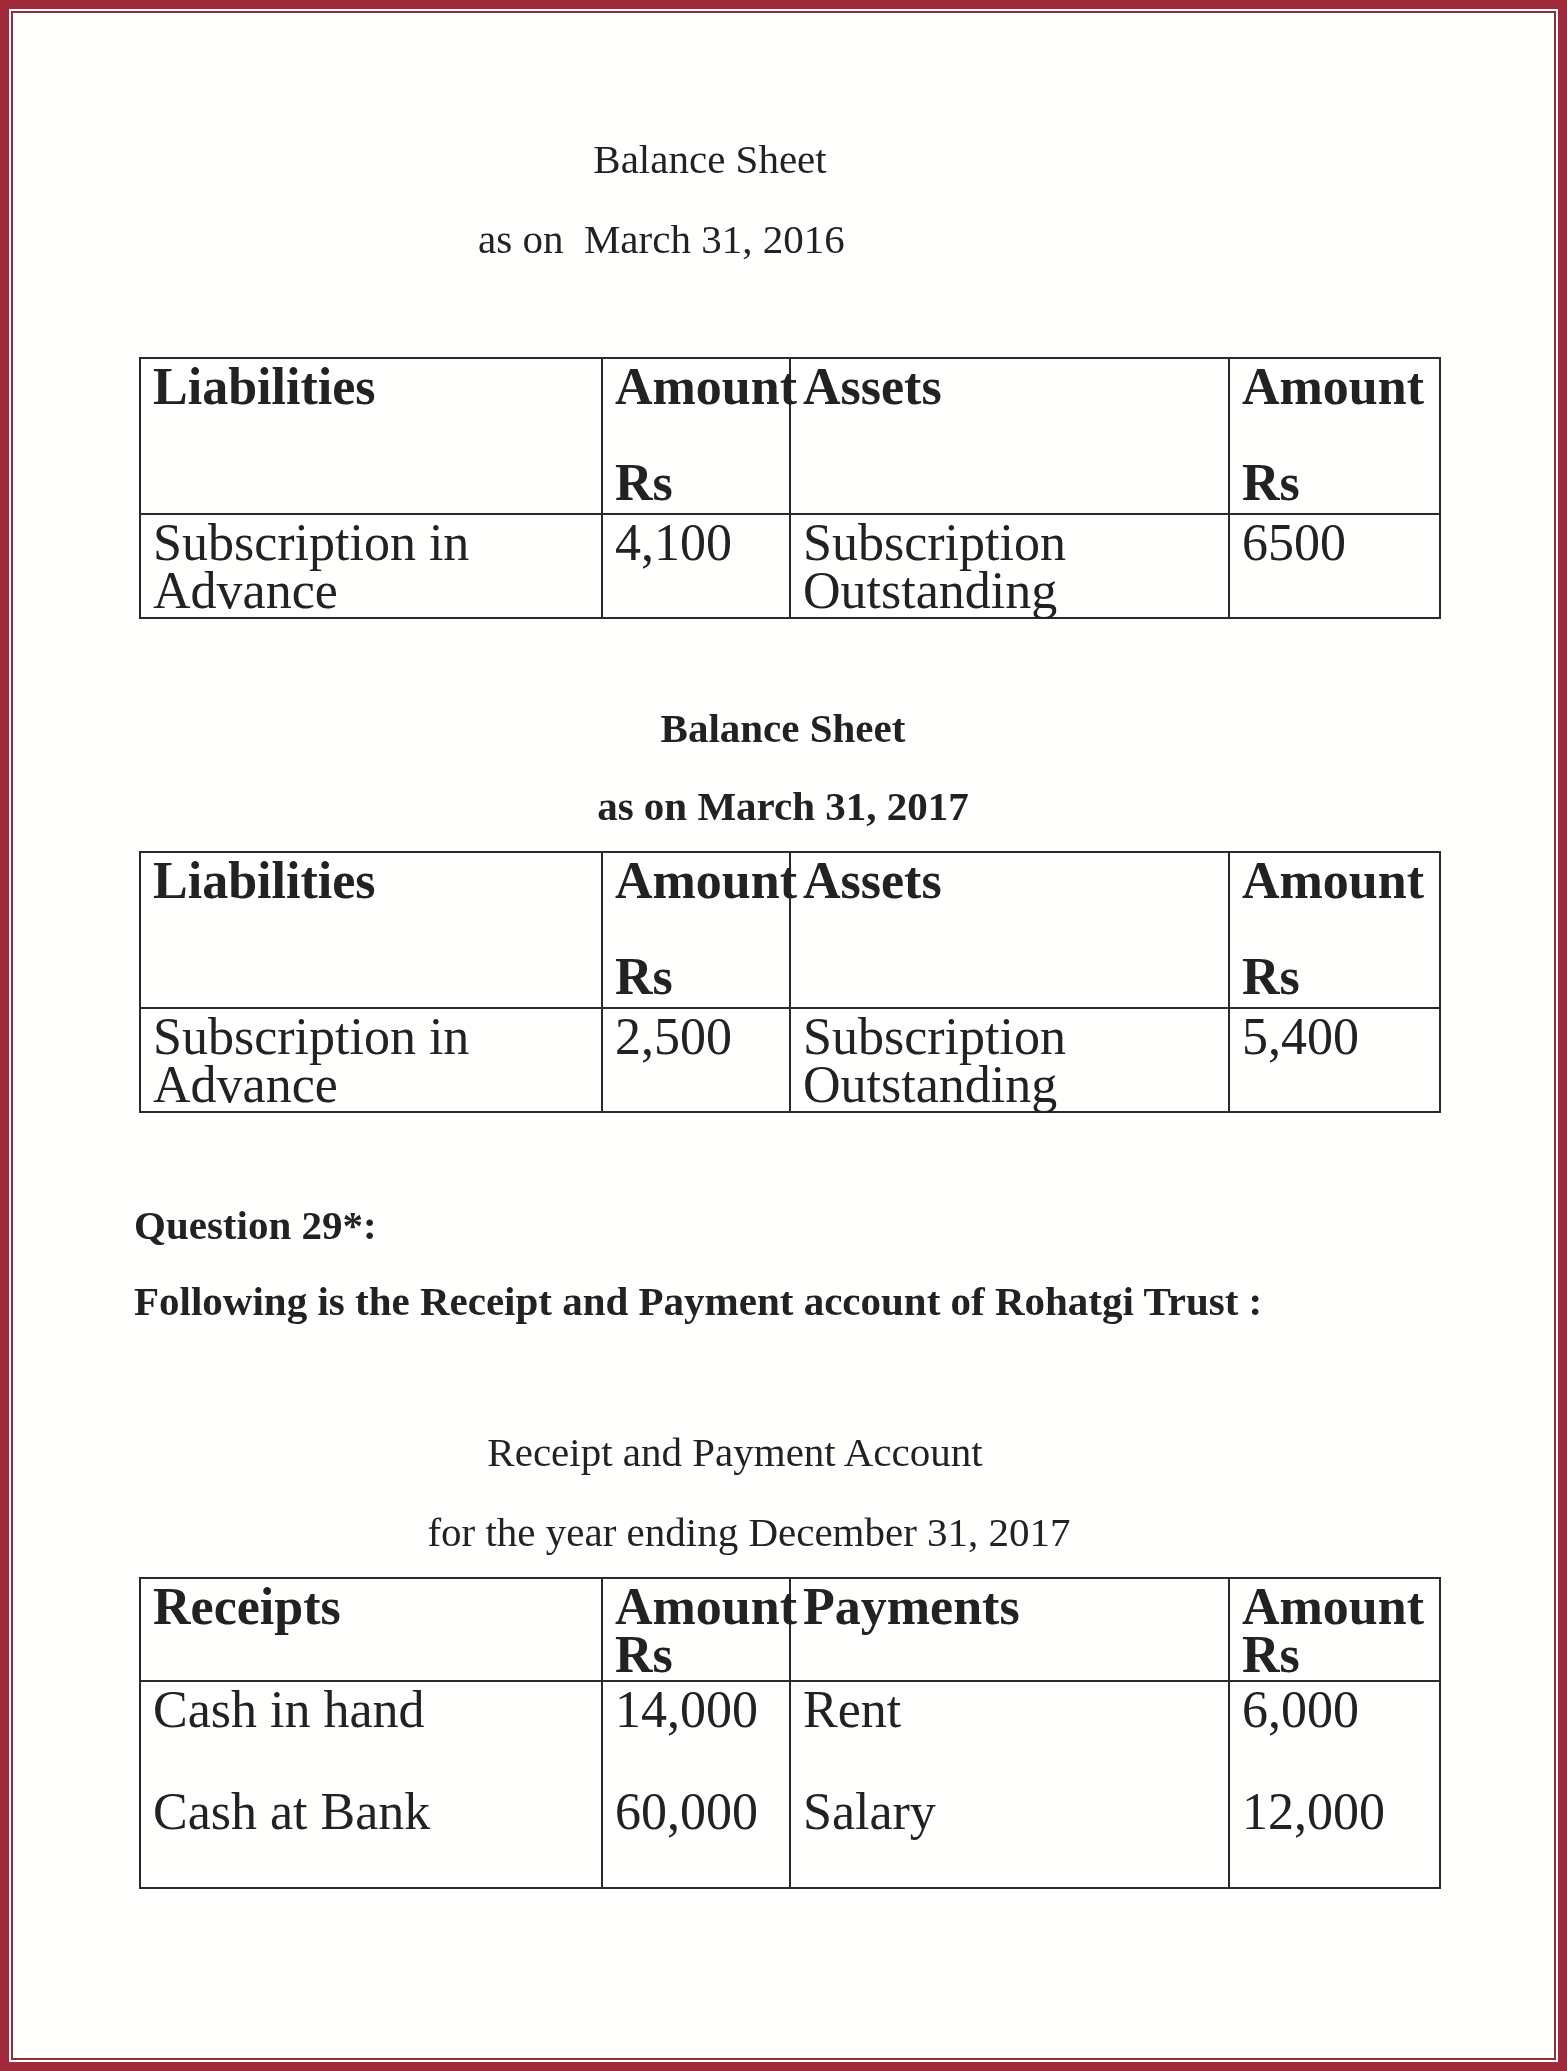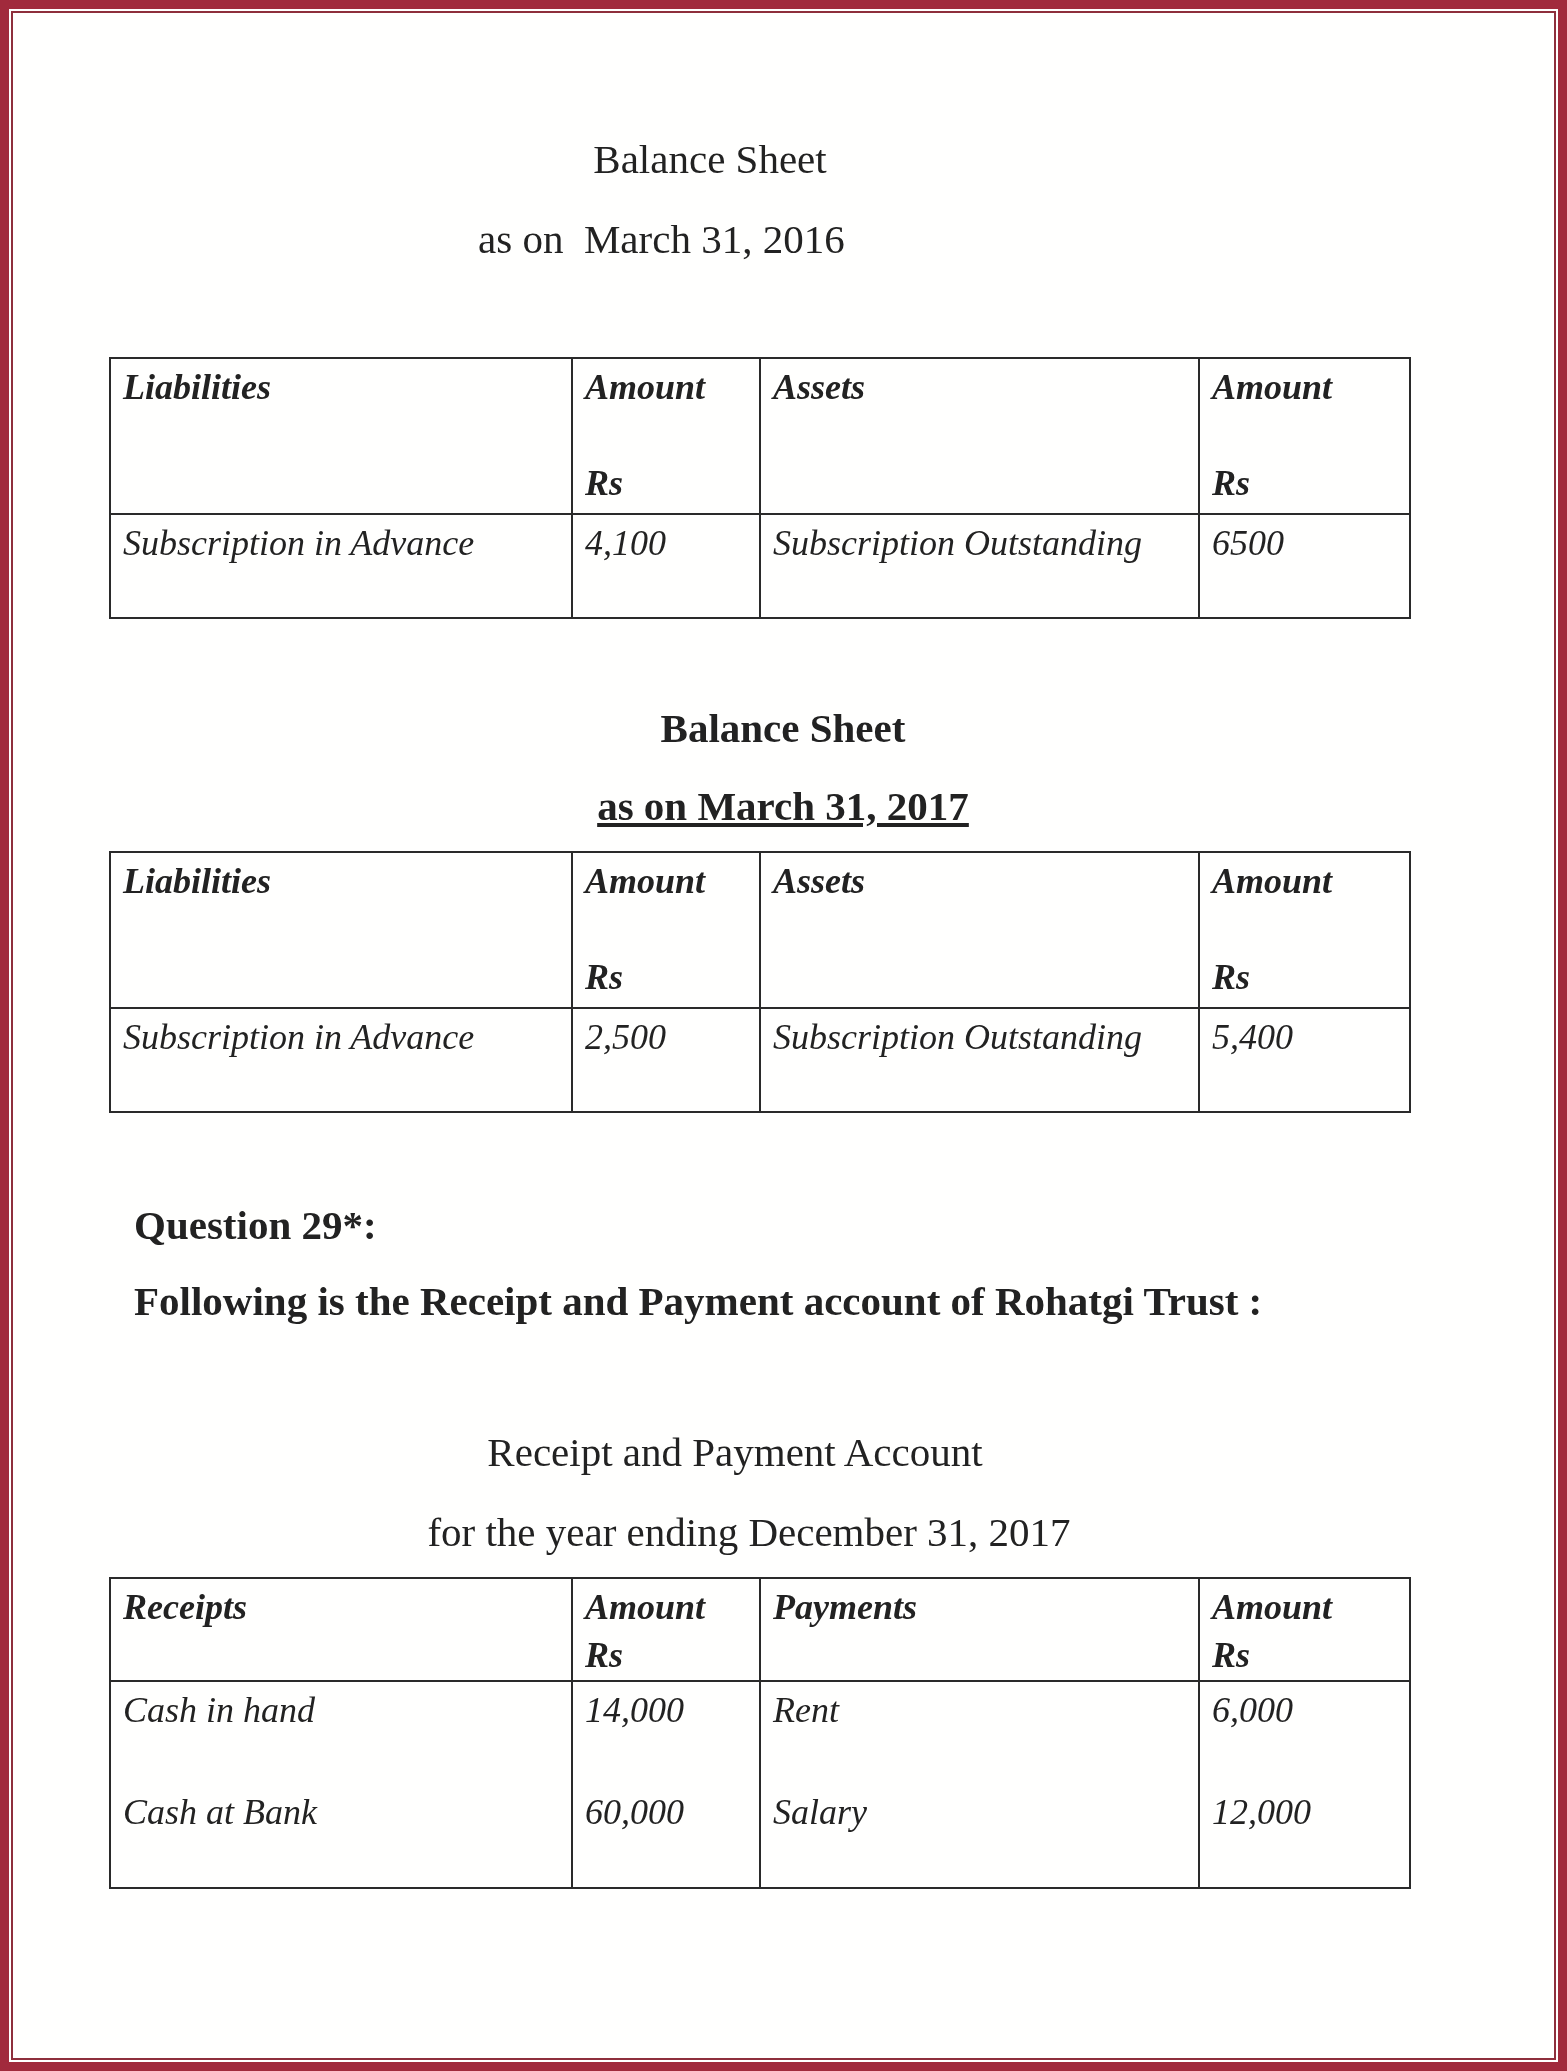--- a/index.html
+++ b/index.html
@@ -16,23 +16,23 @@
   .inner-frame {
     position: absolute; left: 2px; top: 2px; right: 2px; bottom: 2px;
     border: 2px solid #8e2f3c; box-sizing: border-box;
   }
   .txt {
     position: absolute; white-space: nowrap; font-size: 41px; line-height: 1;
   }
   .bold { font-weight: bold; }
   .center { transform: translateX(-50%); }
   table.acct {
-    position: absolute; left: 109px; width: 1300px;
+    position: absolute; left: 139px; width: 1300px;
     border-collapse: collapse; table-layout: fixed;
-    font-size: 36px; line-height: 48px; font-style: italic;
+    font-size: 52px; line-height: 48px;
   }
   table.acct td, table.acct th {
     border: 2px solid #2a2a2a; vertical-align: top;
     padding: 4px 12px 0 12px; text-align: left;
   }
   table.acct th { font-weight: bold; }
   .col1 { width: 462px; }
   .col2 { width: 188px; }
   .col3 { width: 439px; }
   .col4 { width: 211px; }
@@ -77,21 +77,21 @@
     <tr>
       <td>Subscription in Advance</td>
       <td>4,100</td>
       <td>Subscription Outstanding</td>
       <td>6500</td>
     </tr>
   </tbody>
 </table>
 
 <div class="txt bold center" style="left:783px; top:708px;">Balance Sheet</div>
-<div class="txt bold center" style="left:783px; top:786px;text-decoration:underline;">as on March 31, 2017</div>
+<div class="txt bold center" style="left:783px; top:786px;">as on March 31, 2017</div>
 
 <table class="acct t2">
   <colgroup>
       <col class="col1">
       <col class="col2">
       <col class="col3">
       <col class="col4">
     </colgroup>
   <thead>
     <tr>

